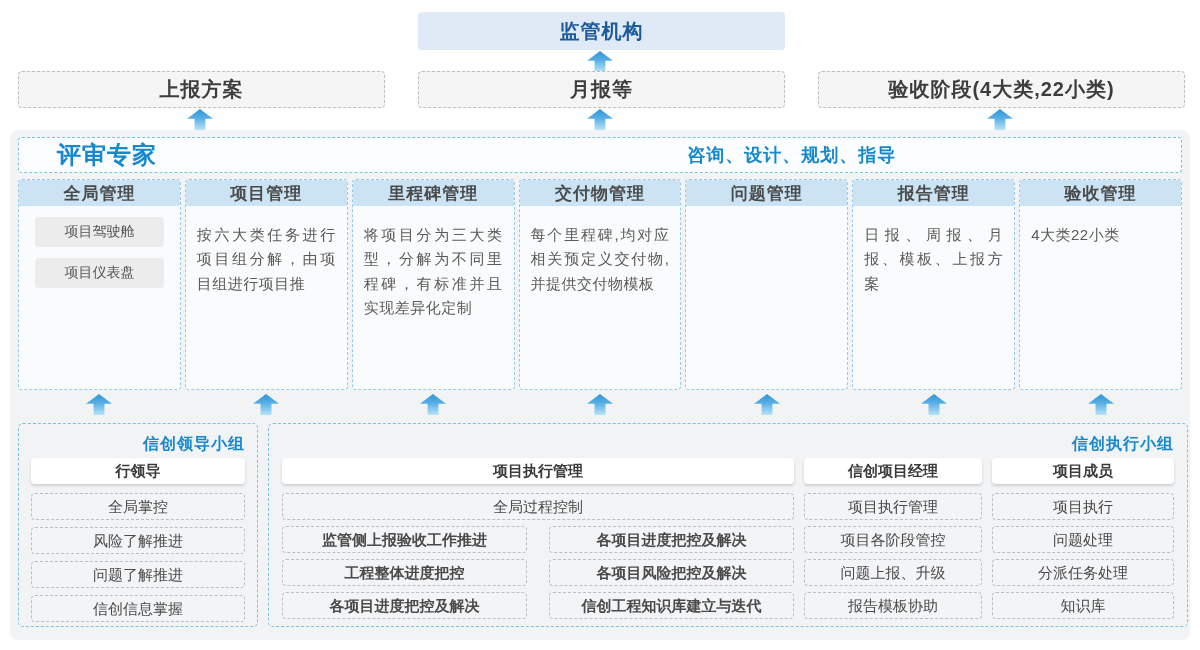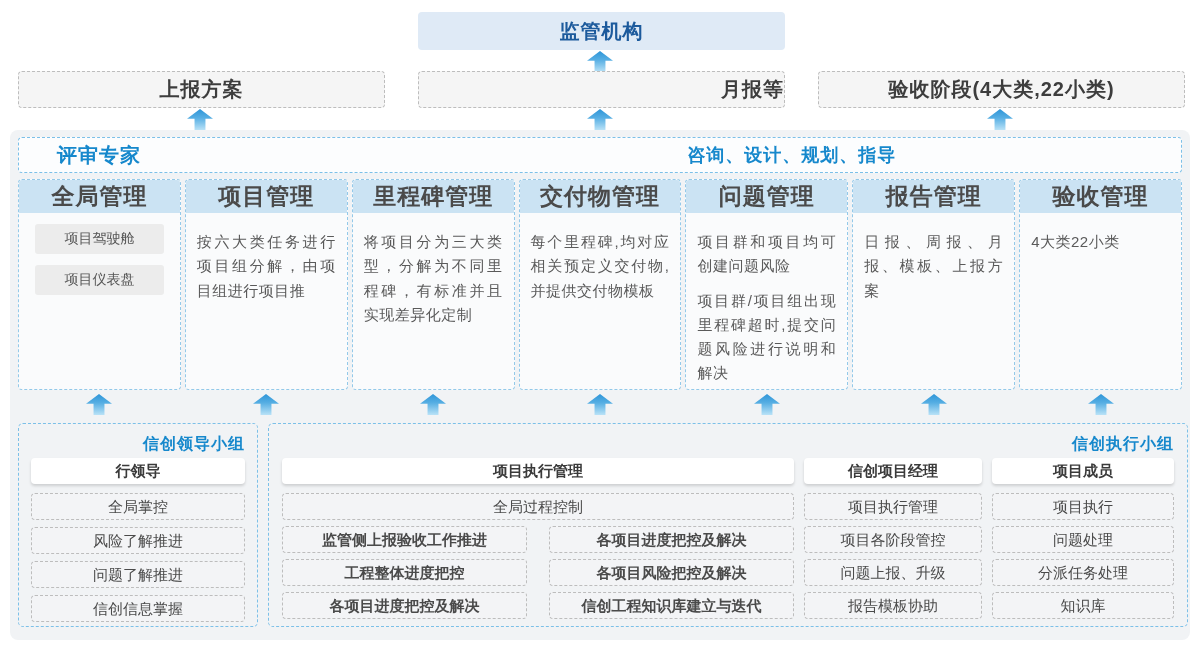--- a/index.html
+++ b/index.html
@@ -18,21 +18,21 @@
     font-size:20px; font-weight:bold; color:#1c5a9c; letter-spacing:1px;
   }
 
   
   .stage-box {
     position:absolute; top:71px; height:37px; width:367px;
     background:#f5f5f5; border:1px dashed #bdbdbd; border-radius:4px;
     display:flex; align-items:center; justify-content:center;
     font-size:20px; font-weight:bold; color:#3d3d3d; letter-spacing:1px;
   }
-  .stage-1 { left:18px; } .stage-2 { left:418px;justify-content:flex-end; } .stage-3 { left:818px; }
+  .stage-1 { left:18px; } .stage-2 { left:418px; } .stage-3 { left:818px; }
 
   
   .arrow {
     position:absolute; width:26px; height:21px;
     background:linear-gradient(180deg,#2e95d8 0%,#56aee3 42%,#b9e2f7 100%);
     clip-path:polygon(50% 0,100% 46%,71% 46%,71% 100%,29% 100%,29% 46%,0 46%);
   }
 
   
   .main-wrap {
@@ -40,41 +40,41 @@
     background:#f1f3f5; border-radius:8px;
   }
 
   
   .expert-bar {
     position:absolute; left:18px; top:137px; width:1164px; height:36px;
     background:#fcfdfe; border:1px dashed #7cc0e8; border-radius:4px;
   }
   .expert-left {
     position:absolute; left:38px; top:0; height:34px; line-height:34px;
-    font-size:20px; font-weight:bold; color:#1688cc; letter-spacing:1px;
+    font-size:24px; font-weight:bold; color:#1688cc; letter-spacing:1px;
   }
   .expert-right {
     position:absolute; left:66.5%; transform:translateX(-50%);
     top:0; height:34px; line-height:34px; white-space:nowrap;
     font-size:18px; font-weight:bold; color:#1688cc; letter-spacing:1px;
   }
 
   
   .cols-row {
     position:absolute; left:18px; top:179px; width:1164px; height:211px;
     display:flex; gap:4px;
   }
   .col {
     flex:1; border:1px dashed #93c9e9; border-radius:4px;
     background:#fafbfc; display:flex; flex-direction:column; overflow:hidden;
   }
   .col-header {
-    height:33px; flex:none; background:#cbe3f3;
-    display:flex; align-items:center; justify-content:center;
-    font-size:23px; font-weight:bold; color:#4a4a4a; letter-spacing:1px;
+    height:26px; flex:none; background:#cbe3f3;
+    display:flex; align-items:center; justify-content:center;
+    font-size:17px; font-weight:bold; color:#4a4a4a; letter-spacing:1px;
   }
   .col-body {
     padding:9px 11px 0; font-size:15px; color:#5a5a5a; line-height:1.62;
     text-align:justify; letter-spacing:0.5px;margin-top:8px;
   }
   .col-body .para + .para { margin-top:10px; }
   .chip {
     height:30px; background:#ececec; border-radius:3px; margin:11px 16px 0;
     display:flex; align-items:center; justify-content:center;
     font-size:14px; color:#555555;text-align:right;
@@ -158,24 +158,20 @@
       <div class="col-body">将项目分为三大类型，分解为不同里程碑，有标准并且实现差异化定制</div>
     </div>
 
     <div class="col">
       <div class="col-header">交付物管理</div>
       <div class="col-body">每个里程碑,均对应相关预定义交付物,并提供交付物模板</div>
     </div>
 
     <div class="col">
       <div class="col-header">问题管理</div>
-      <div class="col-body">
-        <div class="para">项目群和项目均可创建问题风险</div>
-        <div class="para">项目群/项目组出现里程碑超时,提交问题风险进行说明和解决</div>
-      </div>
     </div>
 
     <div class="col">
       <div class="col-header">报告管理</div>
       <div class="col-body">日报、周报、月报、模板、上报方案</div>
     </div>
 
     <div class="col">
       <div class="col-header">验收管理</div>
       <div class="col-body">4大类22小类</div>

